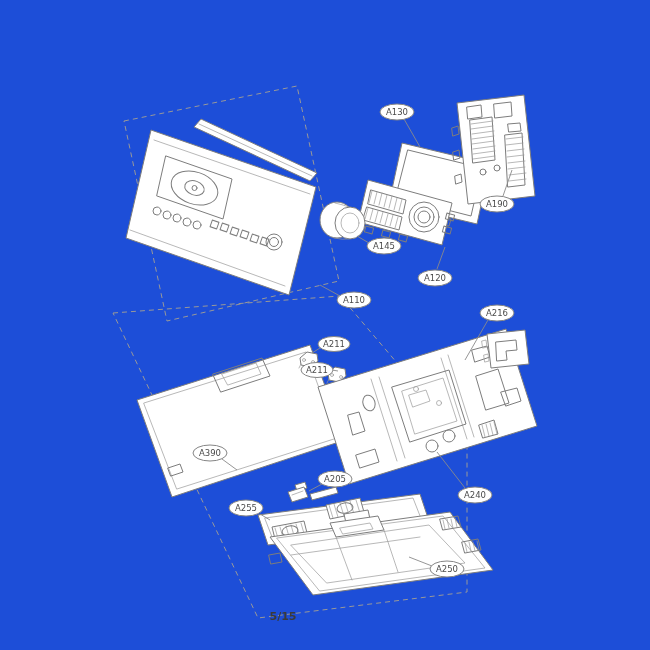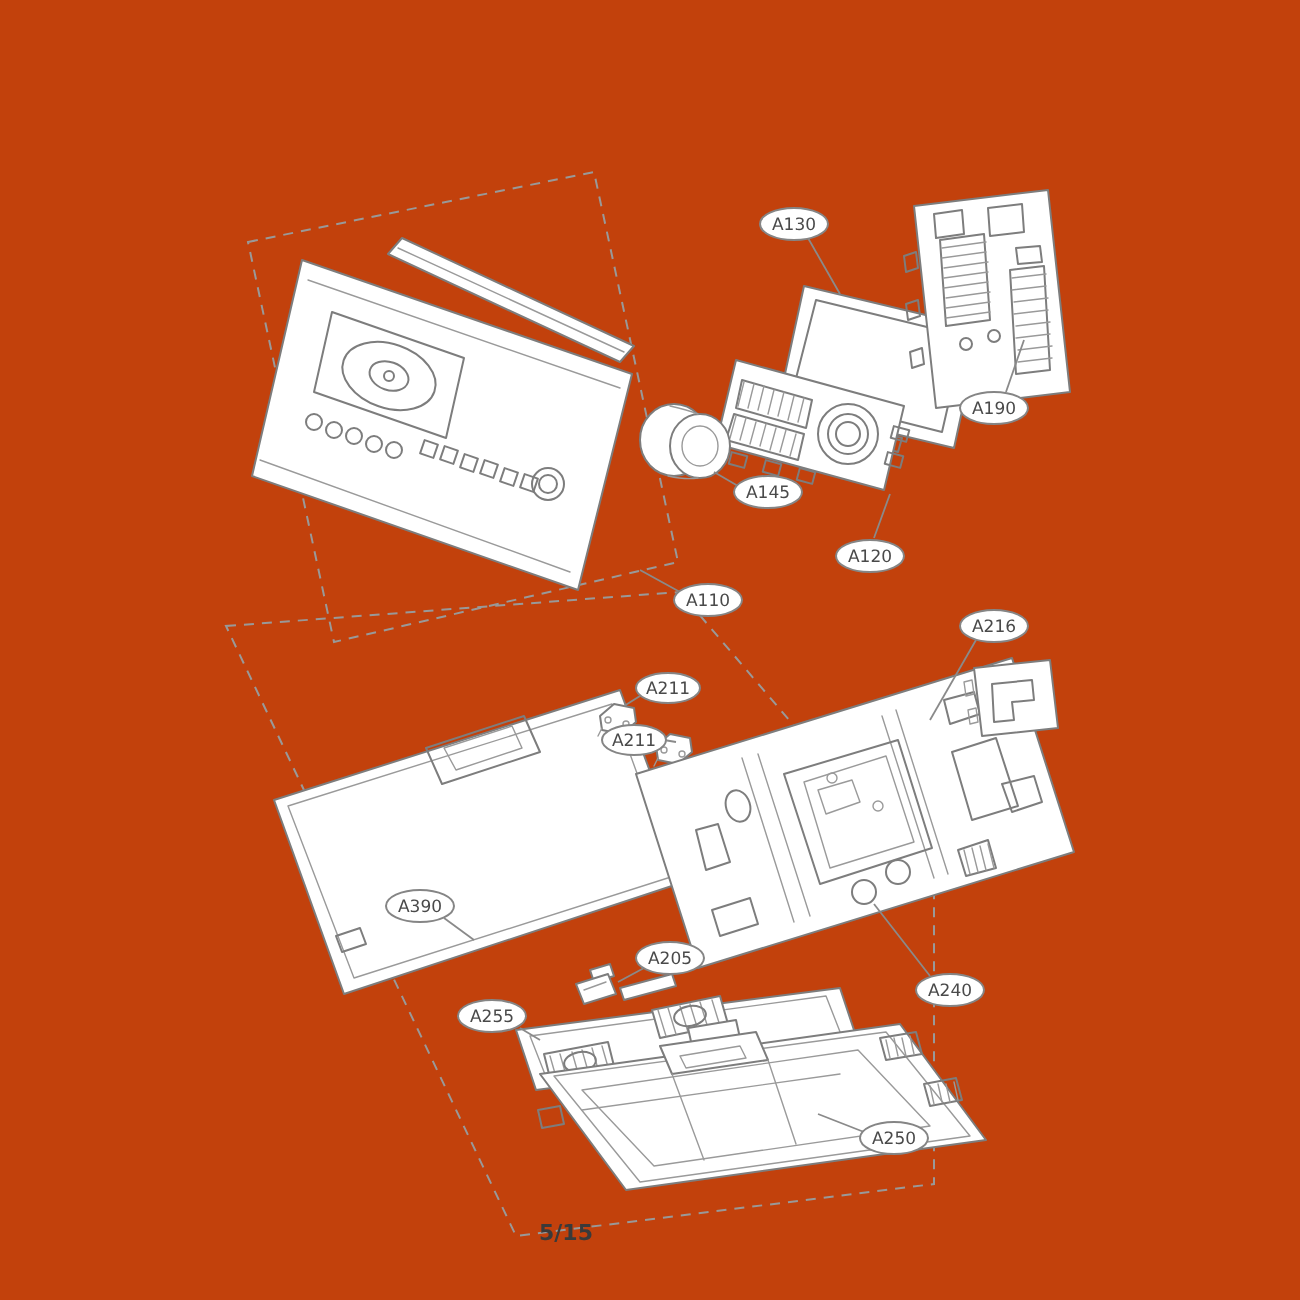--- a/index.html
+++ b/index.html
@@ -1,16 +1,16 @@
 <!DOCTYPE html>
 <html><head>
 <meta charset="utf-8">
 <style>
   html,body{margin:0;padding:0;background:#ffffff;}
-  .stage{position:relative;width:650px;height:650px;background:#c2410c;overflow:hidden;
+  .stage{position:relative;width:650px;height:650px;background:#1d4ed8;overflow:hidden;
          font-family:"DejaVu Sans", sans-serif;}
   svg{display:block;}
   .ln{fill:none;stroke:#7d7d7d;stroke-width:1;stroke-linejoin:round;stroke-linecap:round;}
   .lnthin{fill:none;stroke:#9a9a9a;stroke-width:.7;stroke-linejoin:round;stroke-linecap:round;}
   .fillw{fill:#ffffff;stroke:#7d7d7d;stroke-width:1;stroke-linejoin:round;}
   .dash{fill:none;stroke:#999999;stroke-width:1;stroke-dasharray:5 4;stroke-linejoin:miter;}
   .callout-ellipse{fill:#ffffff;stroke:#858585;stroke-width:1;}
   .callout-text{font:8.5px "DejaVu Sans", sans-serif;fill:#4a4a4a;}
   .leader{fill:none;stroke:#8a8a8a;stroke-width:.9;}
   .pagenum{font:bold 11px "DejaVu Sans", sans-serif;fill:#3a3a3a;}

